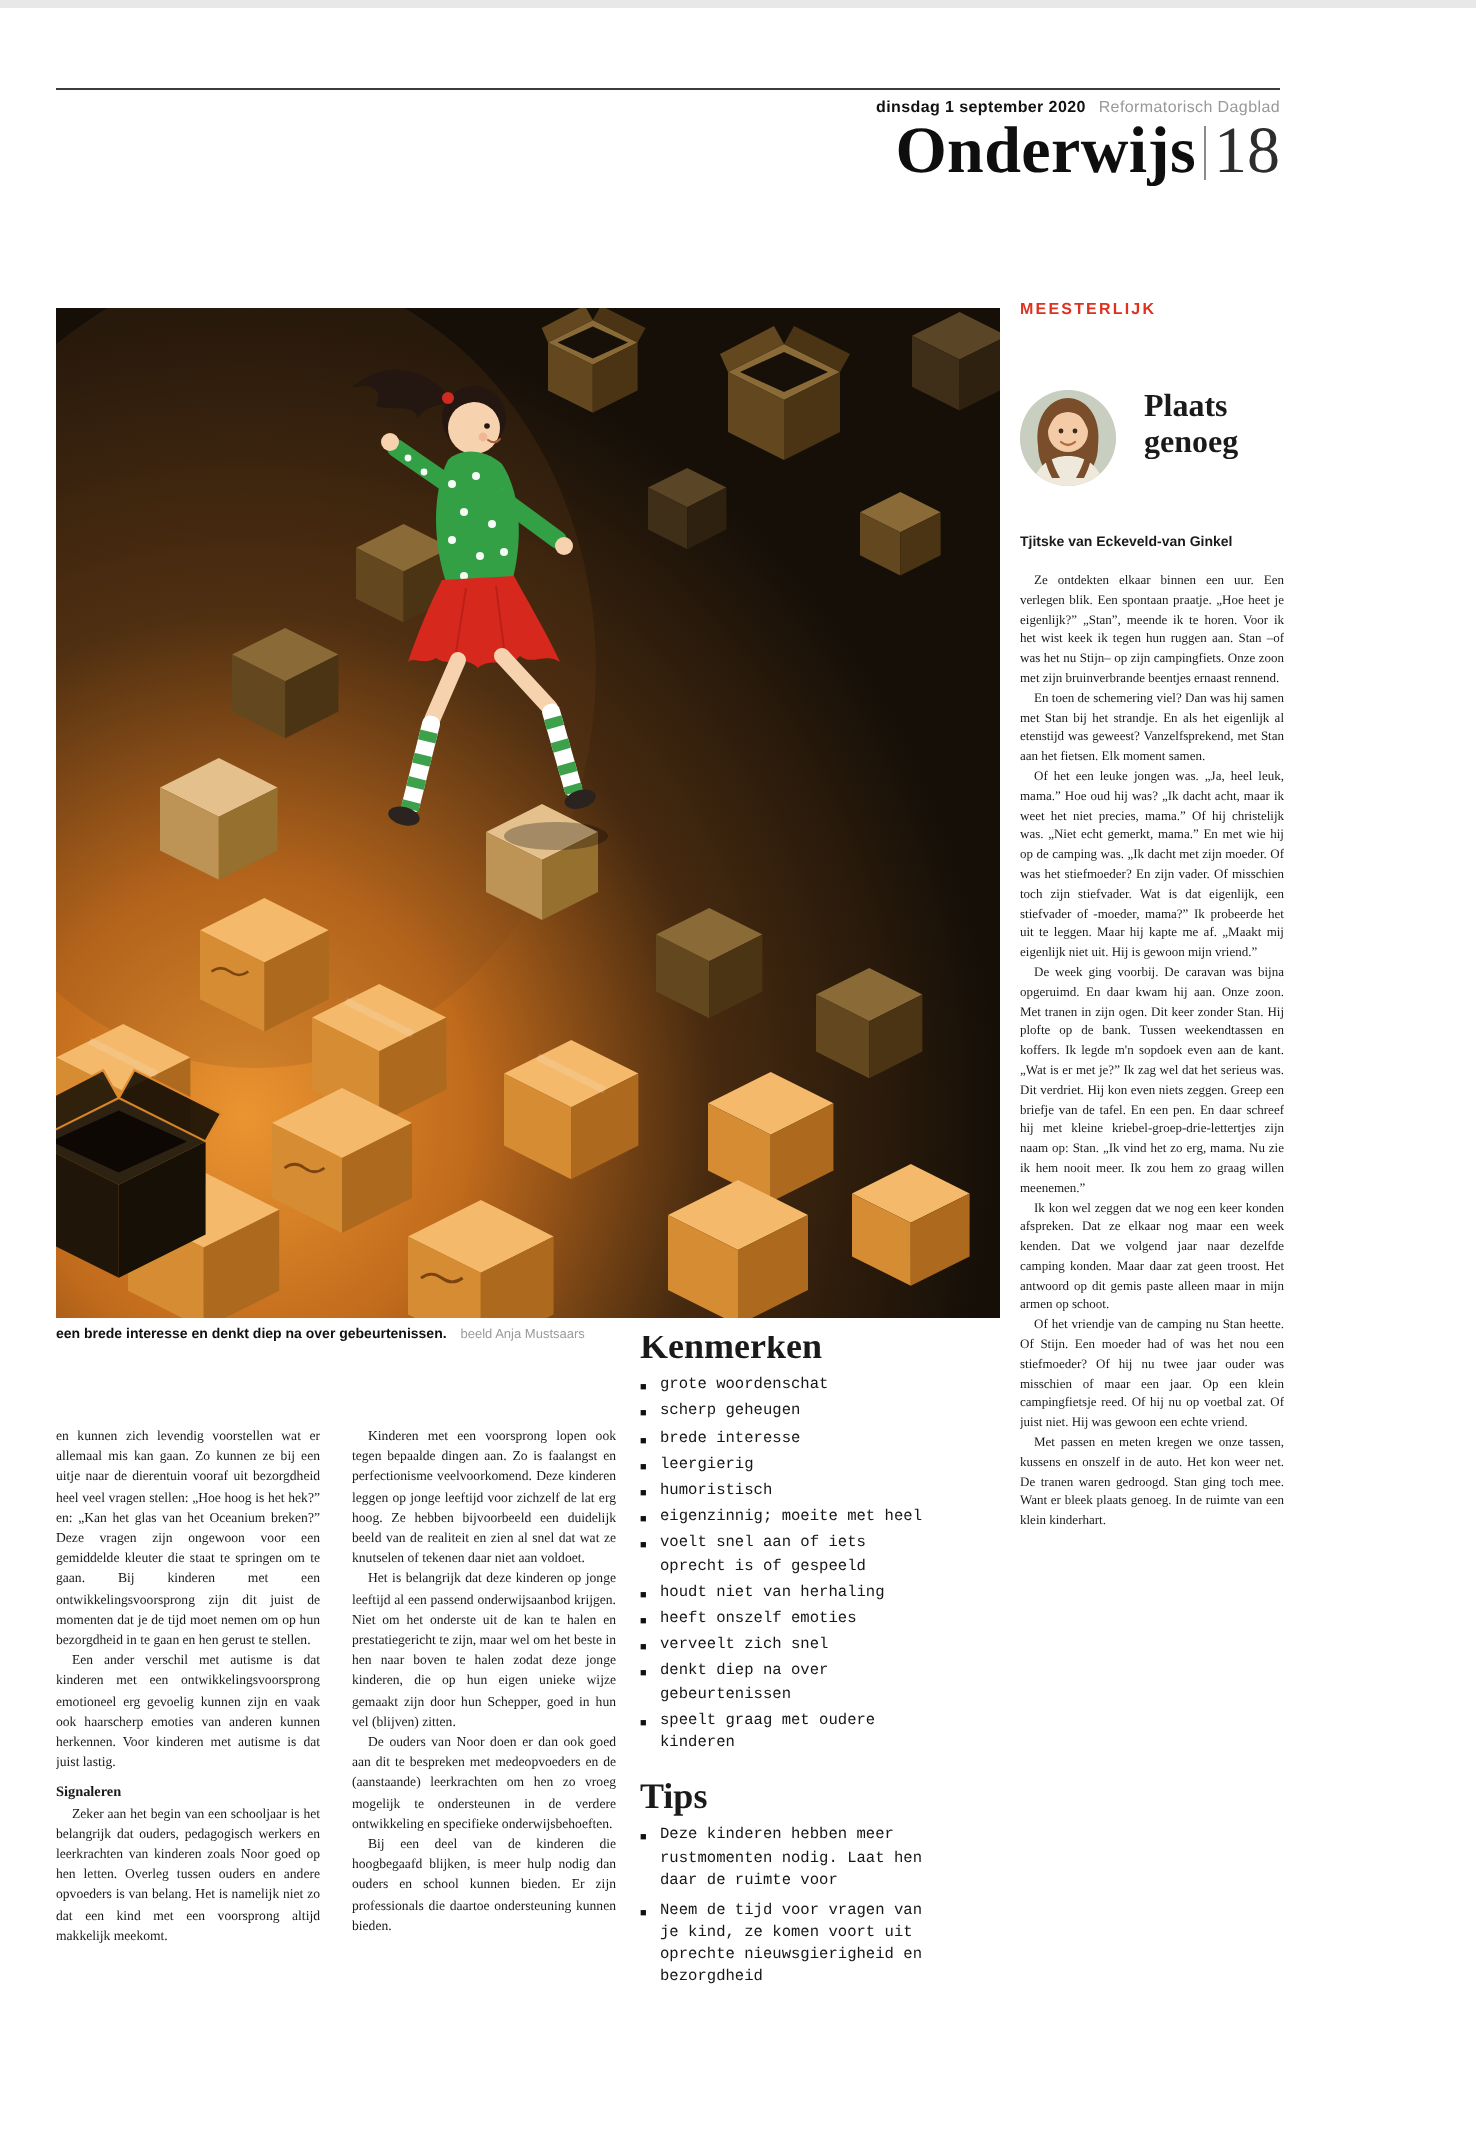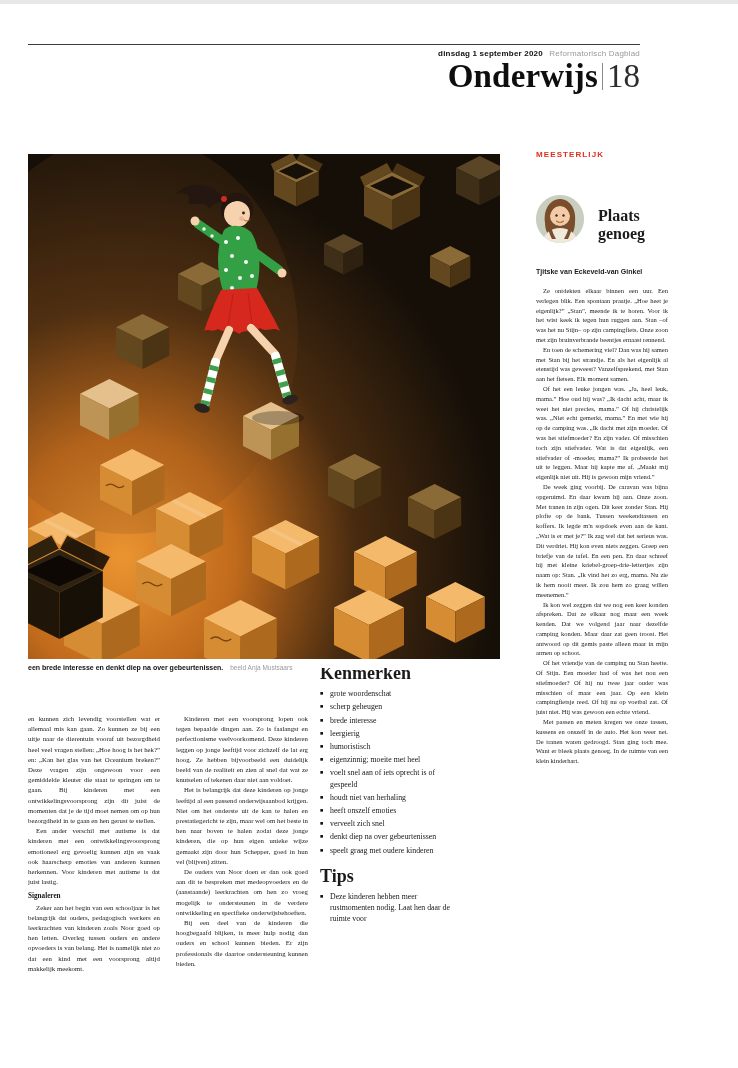--- a/index.html
+++ b/index.html
@@ -37,31 +37,31 @@
        hyphens:auto;-webkit-hyphens:auto;}
   .col1{left:28px;top:710px;width:132px;height:340px;overflow:hidden;}
   .col2{left:176px;top:710px;width:132px;height:350px;overflow:hidden;}
   .col3{left:320px;top:664px;width:142px;height:402px;text-align:left;overflow:hidden;}
   .body-p{margin:0;text-indent:8px;}
   .col1 .plist:first-of-type > .body-p:first-child{text-indent:0;}
   .subhead{margin:4px 0 1px;font-size:7.2px;font-weight:bold;}
 
   .box-title{margin:0 0 10px;font-weight:bold;font-size:18px;font-family:"Liberation Serif",serif;}
   .tips-title{margin-top:15px;}
-  .blist{list-style:none;margin:0;padding:0;font-family:Liberation Serif, serif;
+  .blist{list-style:none;margin:0;padding:0;font-family:Liberation Mono, monospace;
          font-size:7.8px;line-height:11.2px;color:#161616;}
   .blist li{display:flex;gap:4px;margin-bottom:2px;}
   .blist.tips li{margin-bottom:3.5px;}
   .sq{flex:0 0 6px;font-size:5.5px;line-height:11.2px;color:#111;}
 
   
-  .feature{position:absolute;left:536px;top:146px;width:132px;}
+  .feature{position:absolute;left:510px;top:146px;width:132px;}
   .kicker{font-family:"Liberation Sans",sans-serif;font-weight:bold;font-size:8px;
           letter-spacing:1.1px;color:var(--accent-red);}
-  .feature-head{margin-top:36px;display:flex;align-items:flex-end;gap:14px;}
+  .feature-head{margin-top:36px;display:flex;align-items:flex-start;gap:14px;}
   .avatar{width:48px;height:48px;border-radius:50%;overflow:hidden;flex:0 0 48px;background:#c9cfc0;}
   .avatar svg{display:block;width:48px;height:48px;}
   .feature-title{margin:0;font-size:16px;font-weight:bold;}
   .author{margin-top:25px;font-family:"Liberation Sans",sans-serif;font-weight:bold;font-size:7px;}
   .feature-body{margin-top:11px;font-size:6.5px;line-height:9.8px;text-align:justify;
                 hyphens:auto;-webkit-hyphens:auto;max-height:672px;overflow:hidden;}
   .feature-body .body-p{text-indent:7px;}
 
   
   .bt{fill:#e3c08c}.bl{fill:#bd9356}.br{fill:#96702f}
@@ -382,20 +382,24 @@
         <li>
           <span class="sq">■</span>
           <span>speelt graag met oudere kinderen</span>
         </li>
       </ul>
     <h2 class="box-title tips-title">Tips</h2>
     <ul class="blist tips">
         <li>
           <span class="sq">■</span>
           <span>Deze kinderen hebben meer rustmomenten nodig. Laat hen daar de ruimte voor</span>
+        </li>
+        <li>
+          <span class="sq">■</span>
+          <span>Neem de tijd voor vragen van je kind, ze komen voort uit oprechte nieuwsgierigheid en bezorgdheid</span>
         </li>
       </ul>
   </div>
 
   <div class="feature">
     <div class="kicker">MEESTERLIJK</div>
     <div class="feature-head">
       <div class="avatar">
         <svg viewBox="0 0 48 48">
           <circle cx="24" cy="24" r="24" fill="#c9cfc0"></circle>

